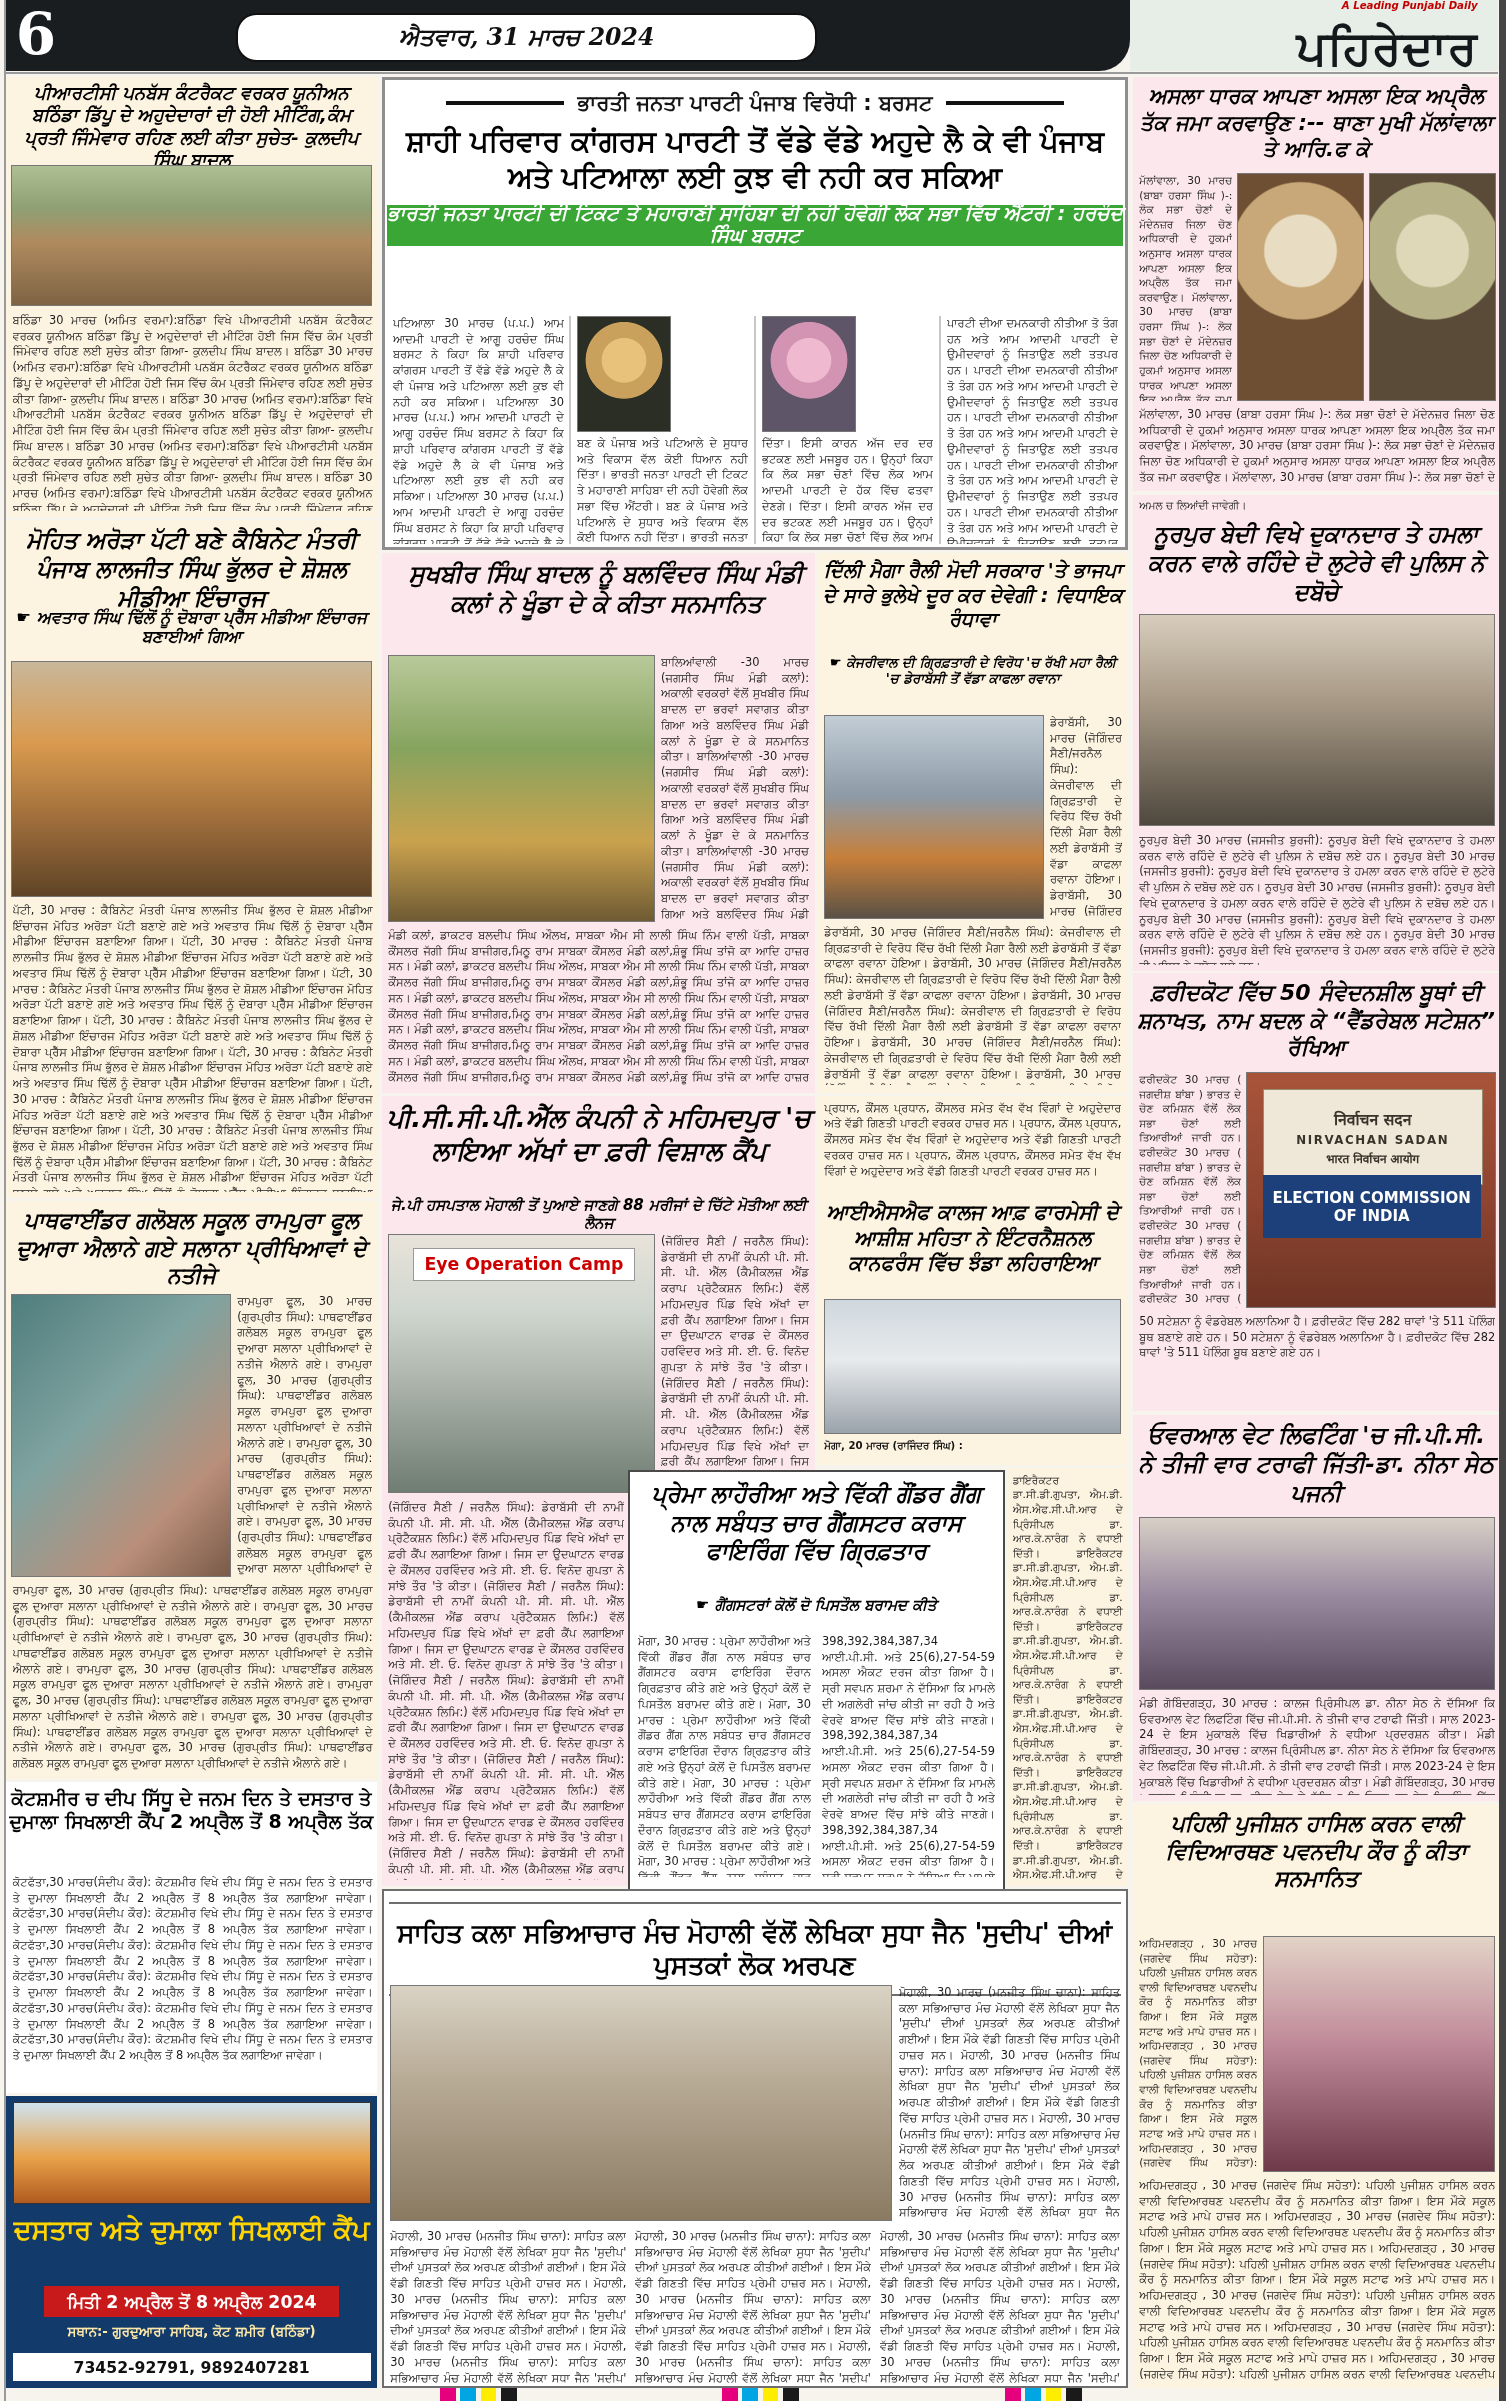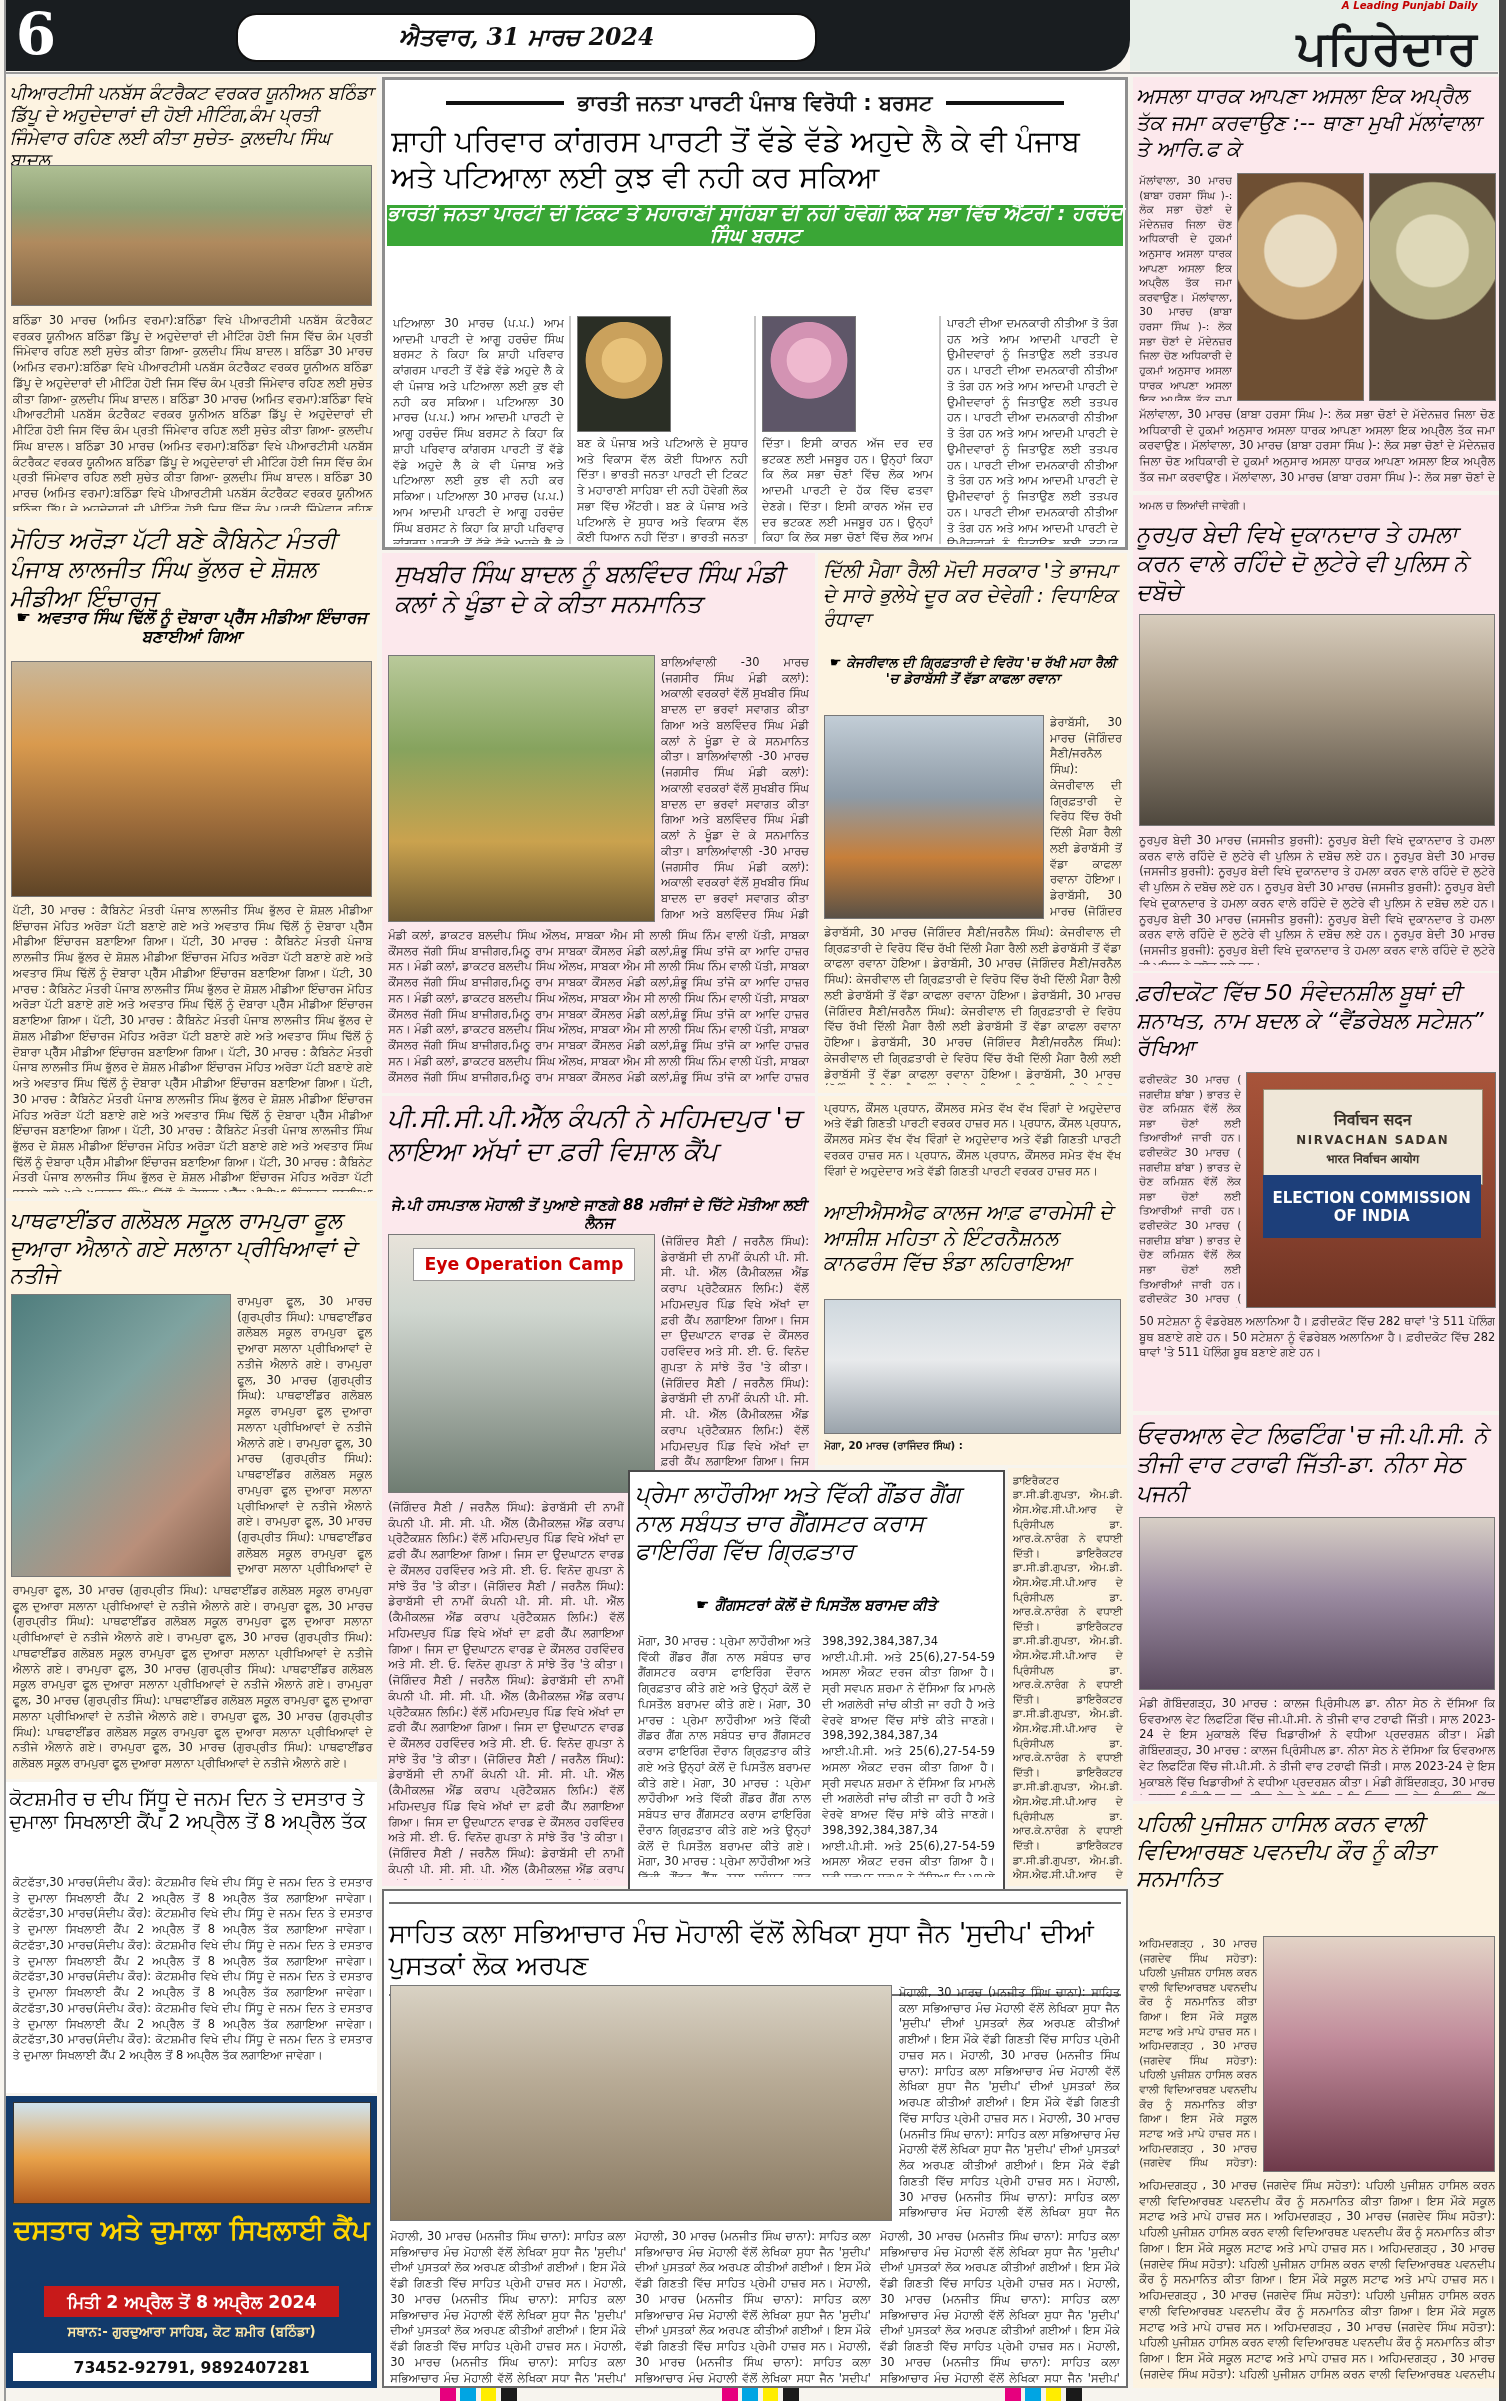--- a/index.html
+++ b/index.html
@@ -14,21 +14,21 @@
   .masthead{background:#e7eee8;display:flex;flex-direction:column;align-items:flex-end;justify-content:space-between;padding-right:20.4px;}
   .brand{font-weight:bold;font-size:47px;color:#15181b;line-height:1;letter-spacing:0.8px;}
   .tagline{color:#c30000;font-style:italic;font-size:10.2px;font-weight:bold;margin-bottom:1.6px;}
   .rule{background:#9a9a9a;}
   
   .box-cream{background:#fdf3e1;}
   .box-pink{background:#fce8ec;}
   .box-white{background:#ffffff;}
   .framed{border:3.1px solid #8e8e8e;}
   .framed2{border:2.4px solid #4a4a4a;}
-  .hl{font-weight:normal;color:#000;line-height:1.25;}
+  .hl{font-weight:bold;text-align:center;color:#000;line-height:1.25;}
   .hl-it{font-style:italic;}
   .sub{font-weight:bold;font-style:italic;text-align:center;color:#000;}
   .band-green{background:#3aa636;color:#fff;display:flex;align-items:center;justify-content:center;}
   .band-green span{font-weight:bold;font-style:italic;font-size:19.6px;text-align:center;line-height:1.15;}
   .kicker{display:flex;align-items:center;justify-content:center;gap:14px;}
   .kicker .dash{height:3.1px;background:#111;flex:0 0 118px;}
   .kicker span{font-weight:bold;font-size:21px;}
   .body-text{font-size:11.4px;line-height:1.38;text-align:justify;color:#1b1b1b;overflow:hidden;}
   .body-sm{font-size:10.6px;}
   .photo{overflow:hidden;border:0.8px solid #777;}

